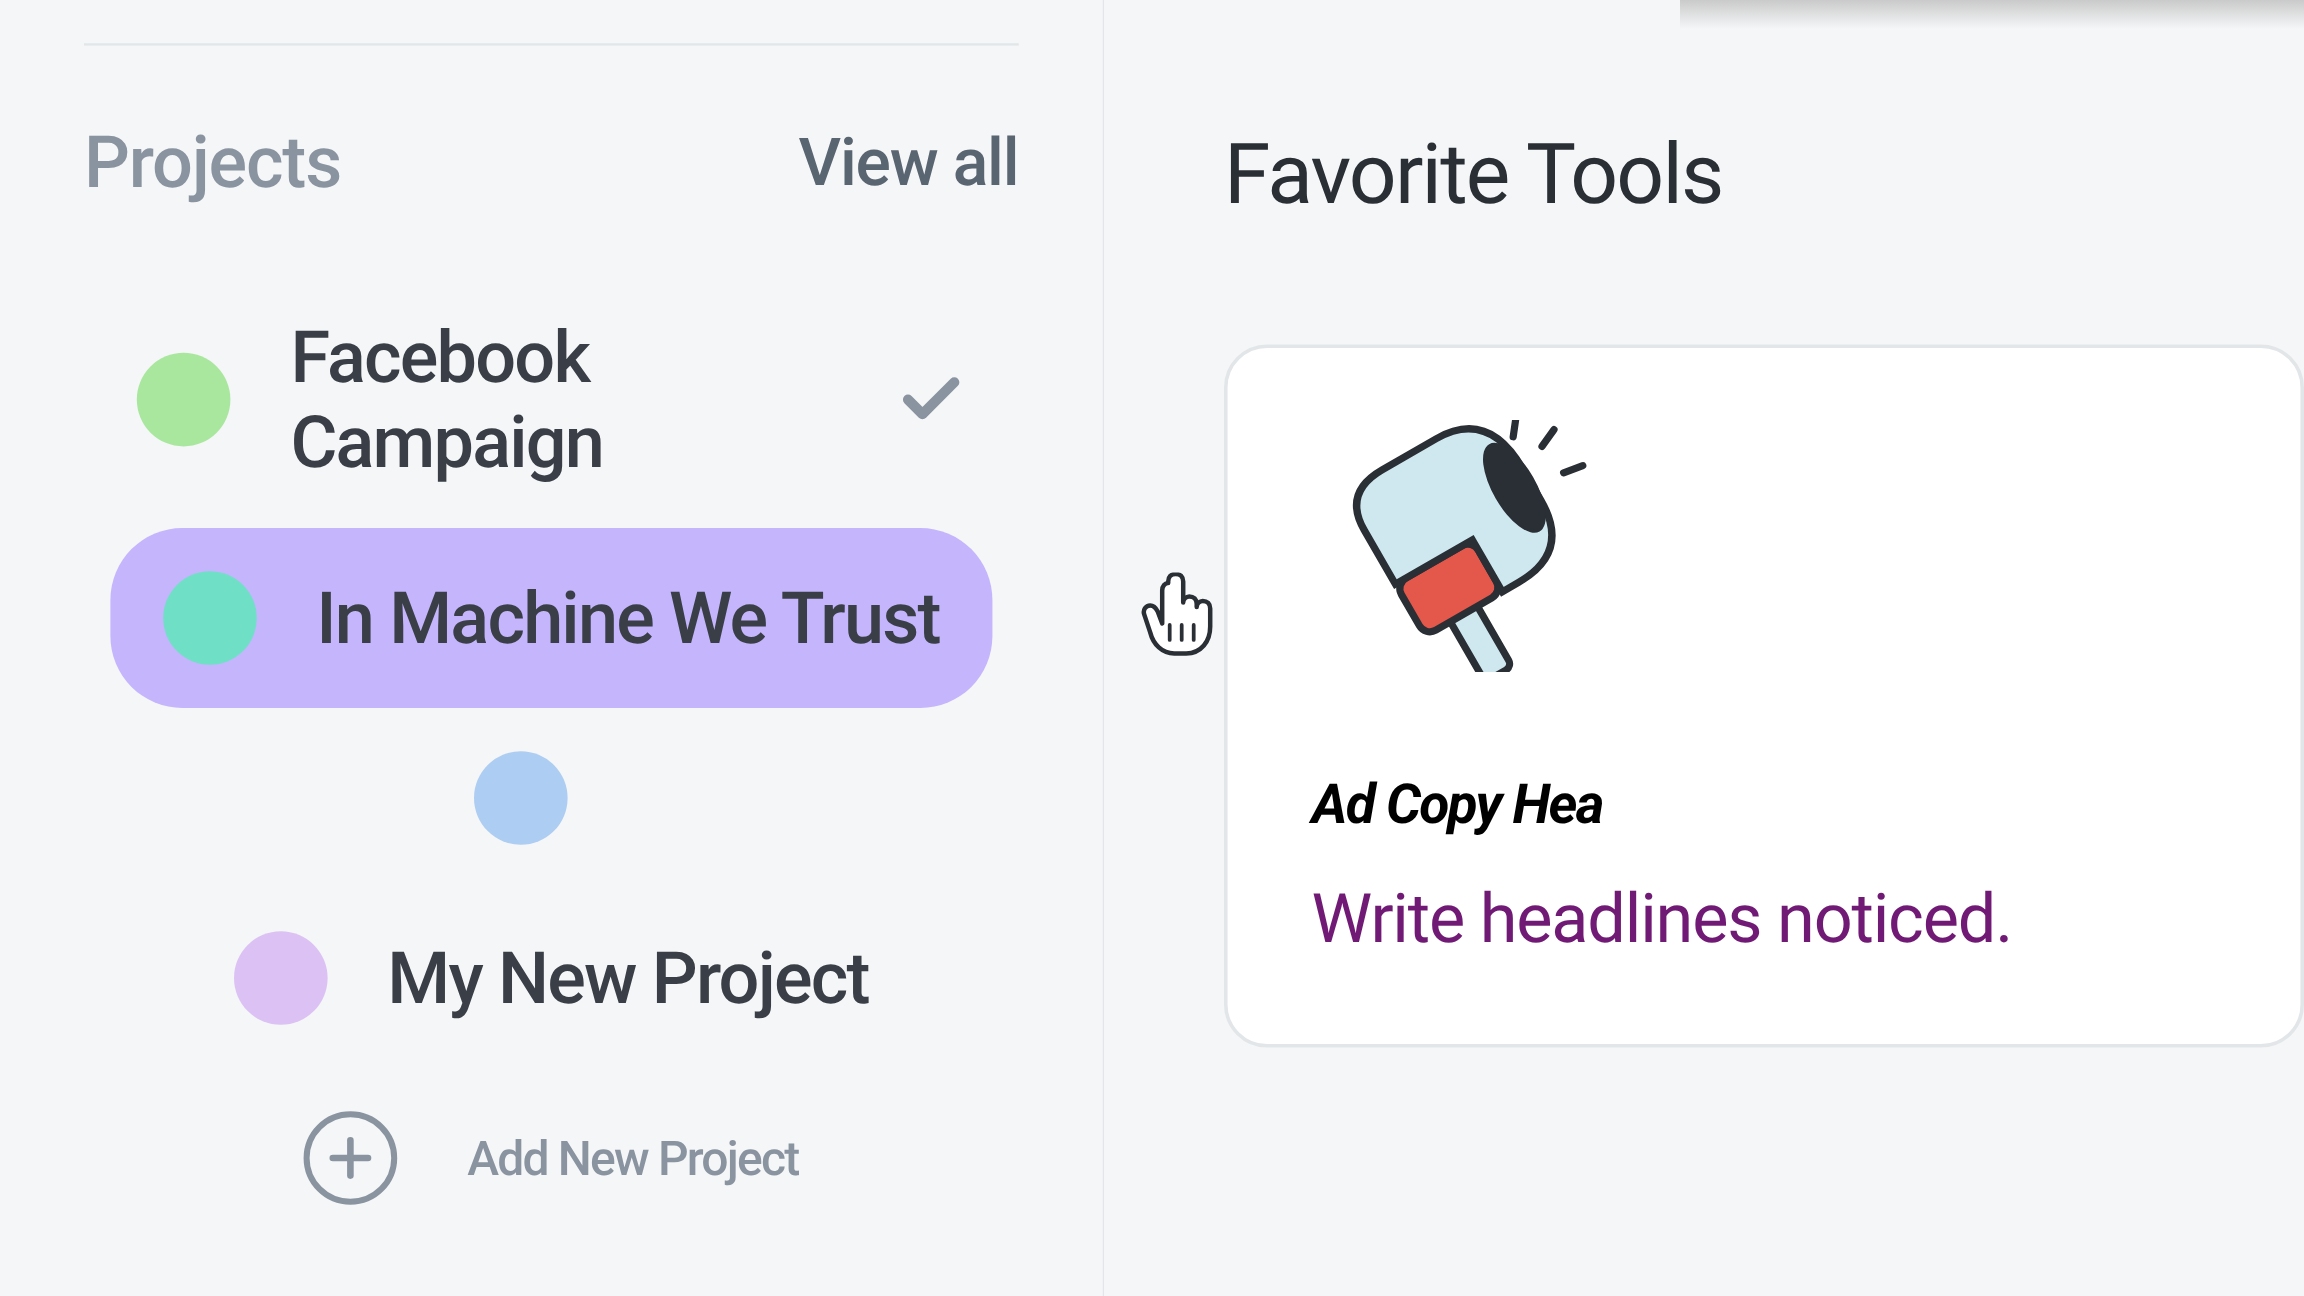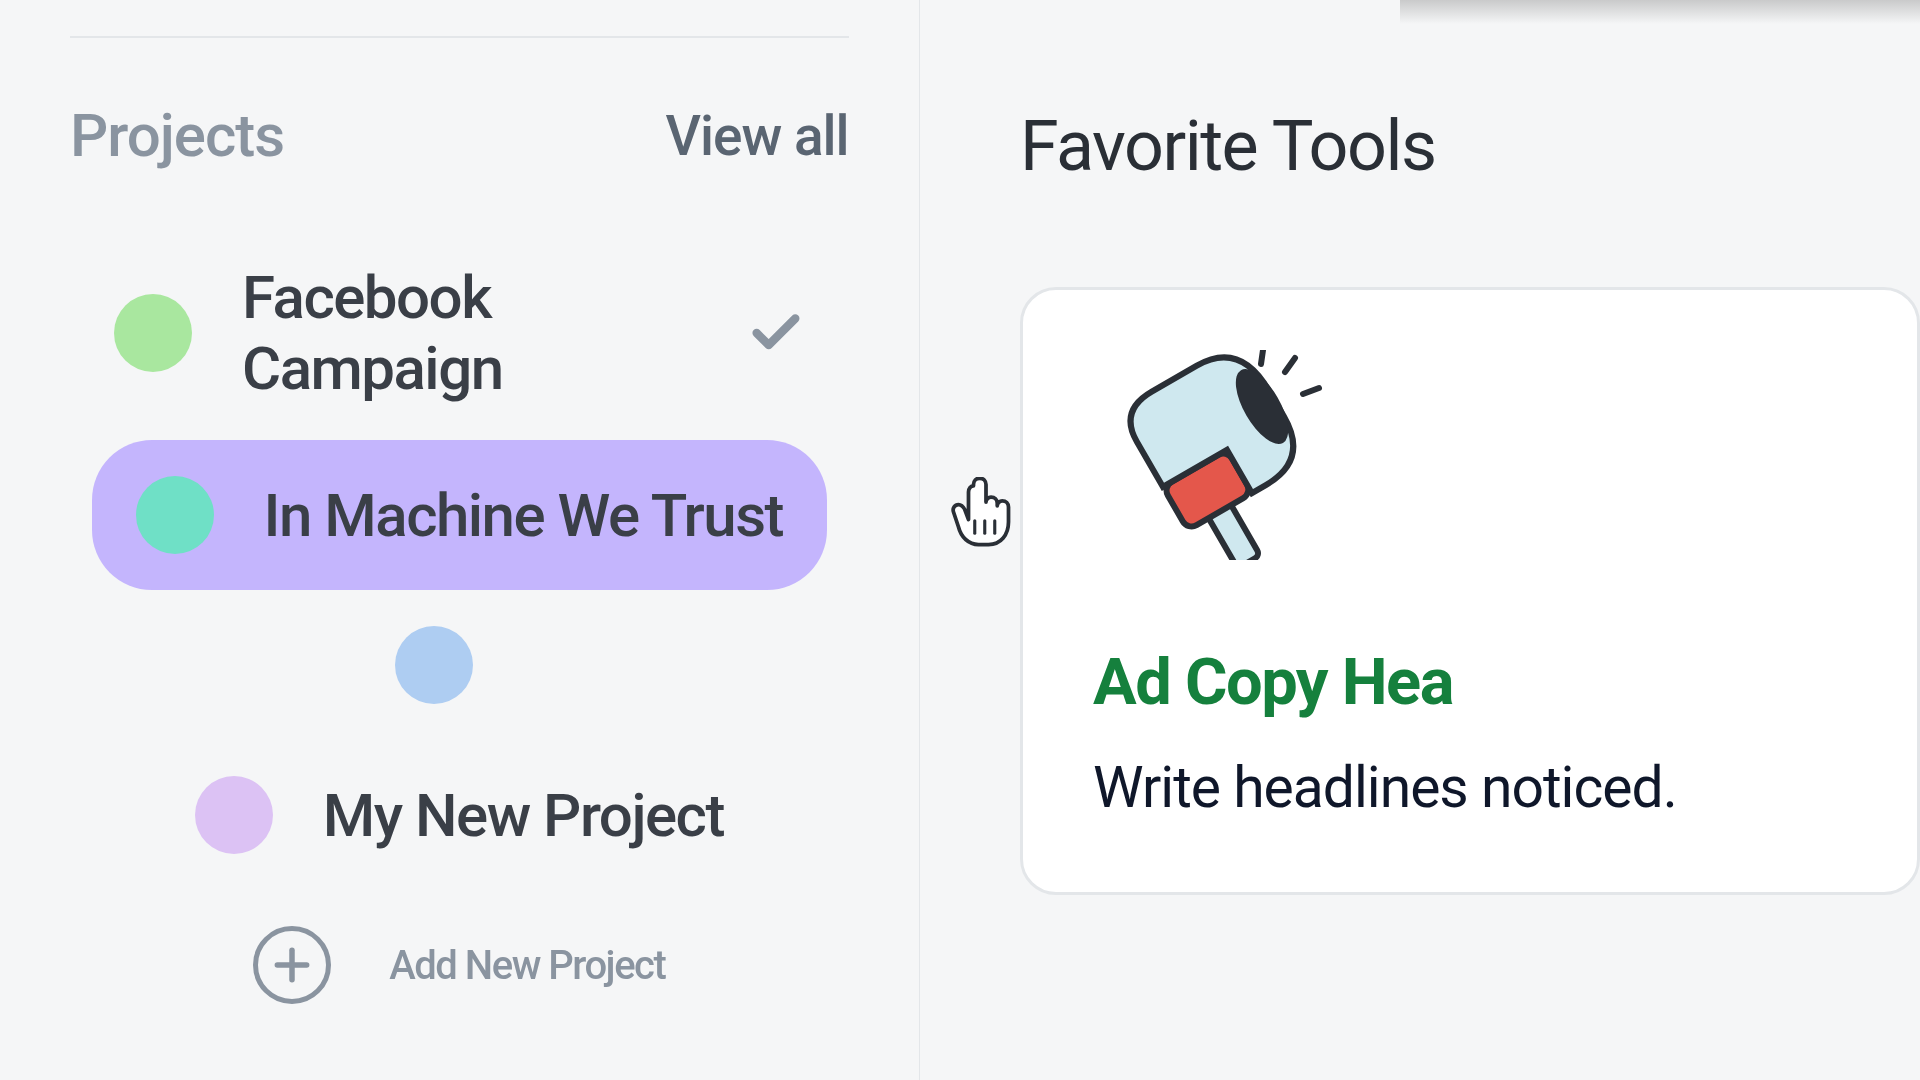--- a/index.html
+++ b/index.html
@@ -131,30 +131,31 @@
   border: 3px solid #e3e6e9;
   border-radius: 36px;
   padding: 60px 70px 60px 70px;
   background: #ffffff;
   width: 900px;
 }
 .tool-icon-wrap {
   margin-bottom: 80px;
 }
 .tool-name {
-  font-size: 65px;
+  font-size: 46px;
   font-weight: 700;
-  color: #15803d;
+  color: #000000;
   letter-spacing: -1.5px;
   white-space: nowrap;
+  font-style: italic;
 }
 .tool-desc {
   font-size: 57px;
   font-weight: 400;
-  color: #0f172a;
+  color: #701a75;
   margin-top: 24px;
   line-height: 1.55;
   letter-spacing: -1px;
 }
 .cursor-overlay {
   position: absolute;
   left: 950px;
   top: 477px;
   width: 62px;
   height: 70px;

